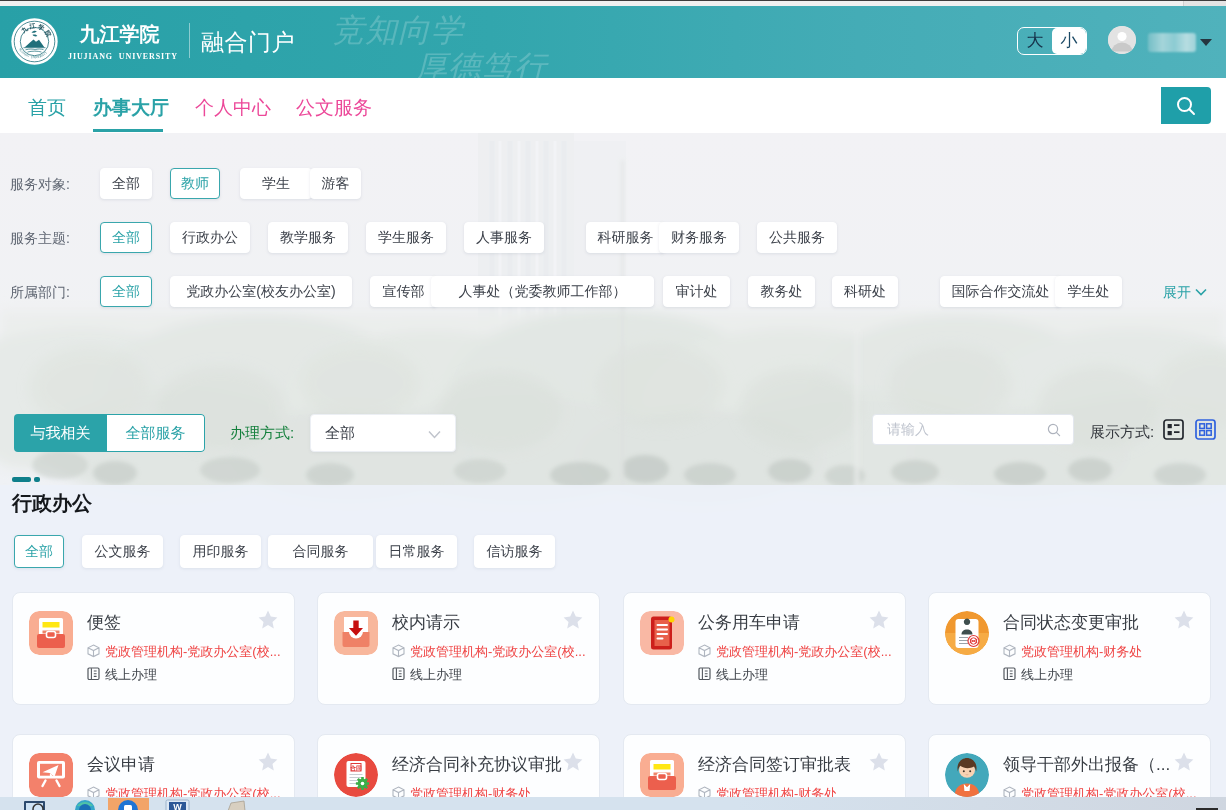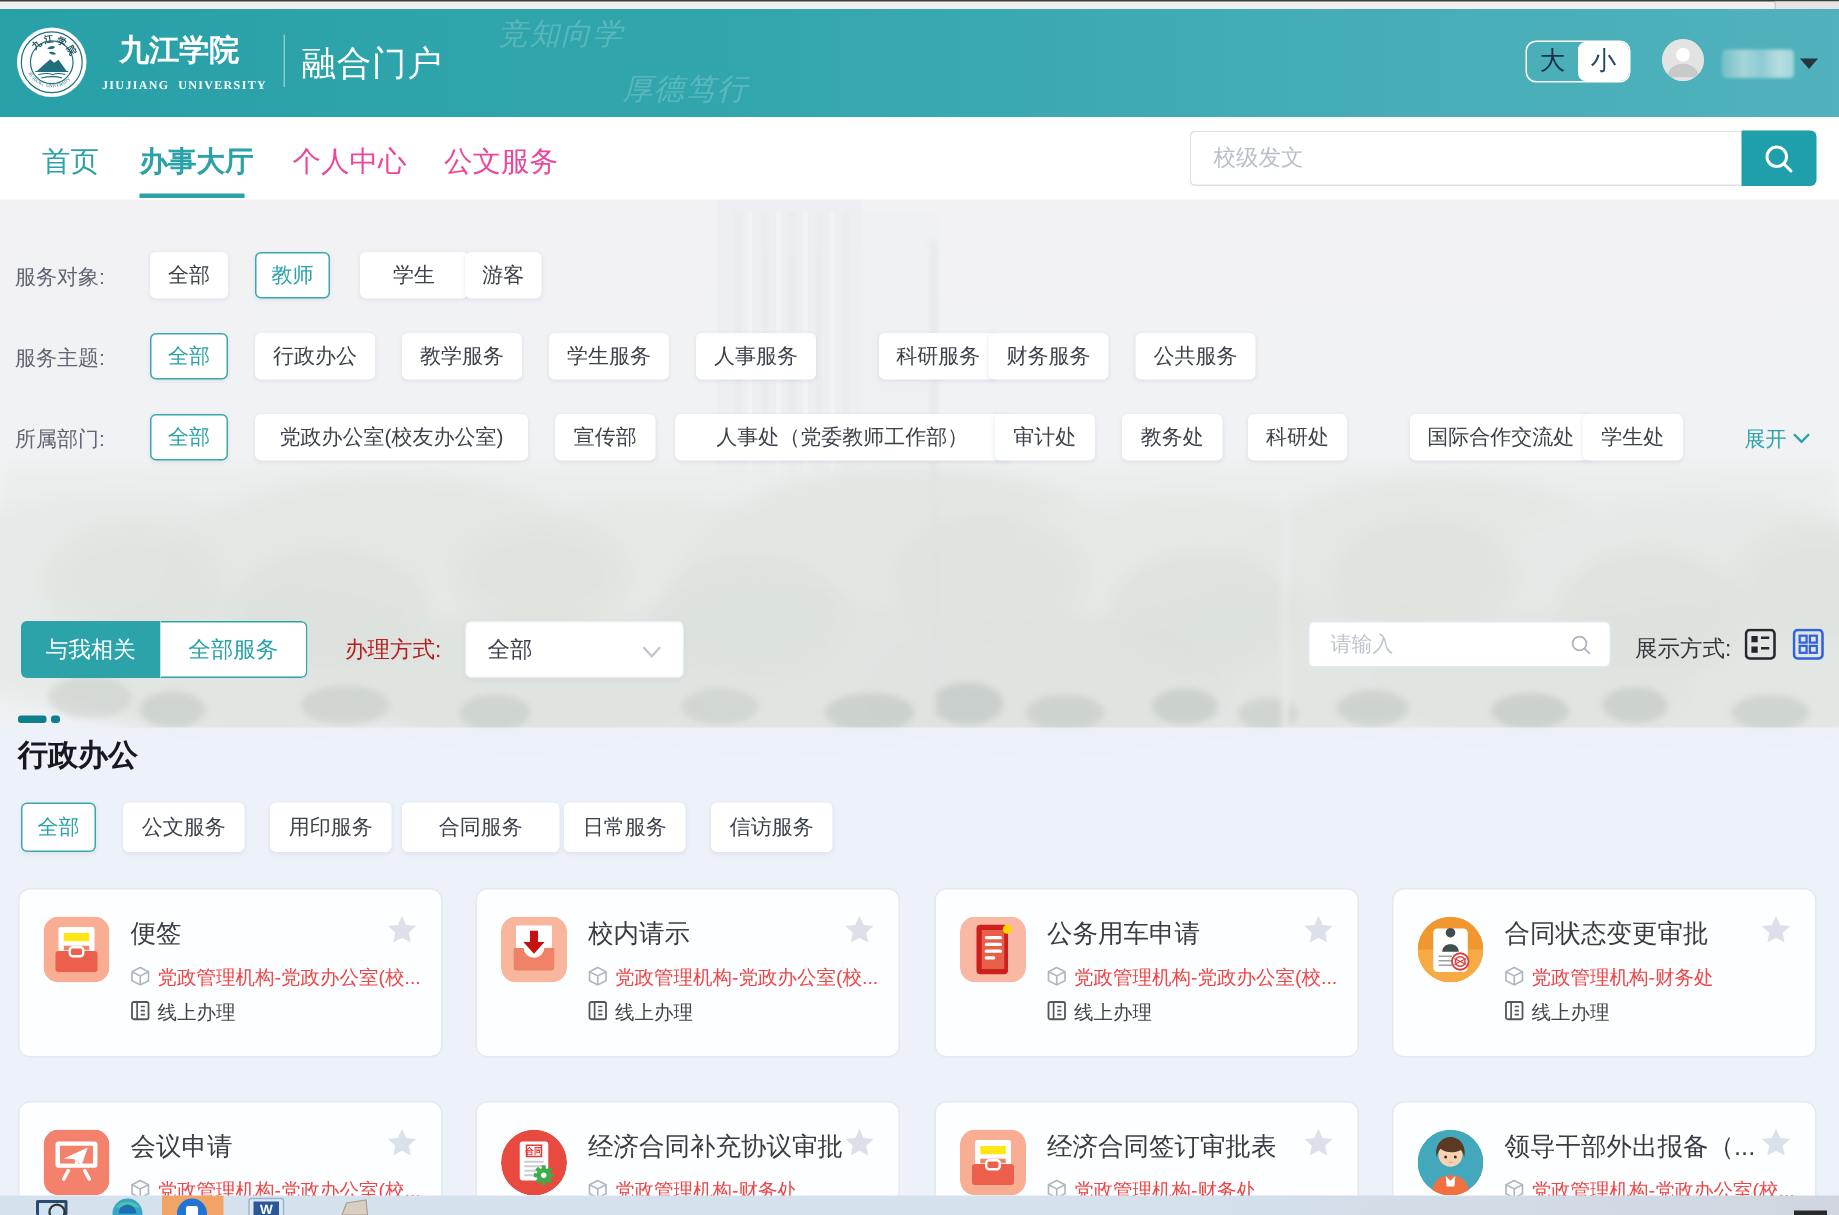--- a/index.html
+++ b/index.html
@@ -6,21 +6,21 @@
 *{margin:0;padding:0;box-sizing:border-box}
 html,body{width:1226px;height:810px;overflow:hidden}
 body{font-family:"Liberation Sans",sans-serif;position:relative;background:#f2f3f5}
 .abs{position:absolute}
 
 .topstrip{position:absolute;left:0;top:0;width:1226px;height:6px;background:#f0f0f0;border-top:1px solid #3c3c3c}
 .topstrip .tdiv{position:absolute;left:1183px;top:0;width:1px;height:6px;background:#cfcfcf}
 .topstrip .tright{position:absolute;left:1184px;top:0;width:42px;height:6px;background:#e4e4e4}
 
 .header{position:absolute;left:0;top:6px;width:1226px;height:72px;background:linear-gradient(90deg,#28a0a7 0%,#32a6ad 40%,#44acb6 70%,#50b2bc 100%);overflow:hidden}
-.wm{position:absolute;color:rgba(255,255,255,0.20);font-size:20px;letter-spacing:1px;font-family:"Liberation Serif",serif;font-style:italic}
+.wm{position:absolute;color:rgba(255,255,255,0.20);font-size:32px;letter-spacing:1px;font-family:"Liberation Serif",serif;font-style:italic}
 .wm1{left:332px;top:3px}
 .wm2{left:415px;top:40px}
 .sealwrap{position:absolute;left:11px;top:12px}
 .uniname{position:absolute;left:68px;top:14px;width:103px;text-align:center}
 .uniname .cn{color:#fff;font-size:20px;font-weight:bold;font-family:"Liberation Serif",serif;letter-spacing:0;line-height:28px;white-space:nowrap}
 .uniname .en{color:#fff;font-size:8px;font-family:"Liberation Serif",serif;font-weight:bold;letter-spacing:0.9px;margin-top:4px;white-space:nowrap}
 .hdiv{position:absolute;left:189px;top:17px;width:1px;height:35px;background:rgba(255,255,255,0.45)}
 .portal{position:absolute;left:201px;top:21px;color:#fff;font-size:23px;letter-spacing:0.5px}
 .sizer{position:absolute;left:1017px;top:21px;width:70px;height:28px;border:1.5px solid #fff;border-radius:7px;display:flex;overflow:hidden}
 .sizer .big{flex:1;color:#16324a;font-size:17px;text-align:center;line-height:25px}
@@ -40,21 +40,21 @@
 .bgart{position:absolute;left:0;top:133px;width:1226px;height:677px;background:linear-gradient(180deg,#f2f3f5 0%,#f0f2f4 40%,#eef1f5 52%,#ecf1f7 60%,#ebf0f7 100%)}
 
 .flabel{position:absolute;color:#5f6672;font-size:14px}
 .fbtn{position:absolute;height:31px;background:#fff;border:1px solid #fff;border-radius:4px;font-size:14px;color:#3c414a;text-align:center;box-shadow:0 1px 3px rgba(130,140,160,0.18);display:flex;align-items:center;justify-content:center}
 .fbtn.sel{border:1px solid #3aa7ad;color:#2aa2a7}
 .expand{position:absolute;color:#2aa2a7;font-size:14px}
 
 .seg{position:absolute;left:14px;top:414px;height:38px;display:flex;border-radius:4px;overflow:hidden}
 .seg .a{width:93px;background:#2ba3a9;color:#fff;font-size:15px;display:flex;align-items:center;justify-content:center}
 .seg .b{width:98px;background:#fff;color:#2aa2a7;font-size:15px;border:1px solid #2ba3a9;border-left:none;border-radius:0 4px 4px 0;display:flex;align-items:center;justify-content:center}
-.ctl-label{position:absolute;font-size:15px;color:#b91c1c}
+.ctl-label{position:absolute;font-size:15px;color:#15803d}
 .select{position:absolute;left:310px;top:414px;width:146px;height:38px;background:#fff;border-radius:4px;border:1px solid #eceff4;box-shadow:0 1px 3px rgba(130,140,160,0.12)}
 .select .txt{position:absolute;left:14px;top:9px;font-size:15px;color:#3c414a}
 .mini-input{position:absolute;left:872px;top:414px;width:202px;height:31px;background:#fff;border:1px solid #e3e7ee;border-radius:4px;color:#bfc4ce;font-size:14px;line-height:29px;padding-left:14px}
 
 .dash1{position:absolute;left:12px;top:477px;width:19px;height:5px;background:#0f7f8b;border-radius:2px}
 .dash2{position:absolute;left:34px;top:477px;width:6px;height:5px;background:#0f7f8b;border-radius:2px}
 .sect-title{position:absolute;left:12px;top:490px;font-size:20px;font-weight:bold;color:#15181c}
 .cbtn{position:absolute;top:535px;height:33px;background:#fff;border:1px solid #fff;border-radius:4px;font-size:14px;color:#3c414a;box-shadow:0 1px 3px rgba(130,140,160,0.15);display:flex;align-items:center;justify-content:center}
 .cbtn.sel{border:1px solid #3aa7ad;color:#2aa2a7}
 
@@ -180,21 +180,20 @@
   </svg></div>
   <div class="nameblur"></div>
   <div class="caret"></div>
 </div>
 <div class="nav">
   <span class="item teal" style="left:28px">首页</span>
   <span class="item active" style="left:93px">办事大厅</span>
   <span class="item" style="left:195px">个人中心</span>
   <span class="item" style="left:296px">公文服务</span>
   <span class="underline"></span>
-  <div class="searchbox">校级发文</div>
   <div class="searchbtn" id="magbtn">
       <svg width="22" height="22" viewBox="0 0 22 22">
         <circle cx="9.5" cy="9.5" r="6.5" fill="none" stroke="#fff" stroke-width="2"></circle>
         <path d="M14.3 14.3 L19 19" stroke="#fff" stroke-width="2" stroke-linecap="round"></path>
       </svg>
     </div>
 </div>
 
 <div id="filters">
   <span class="flabel" style="left:10px;top:176px">服务对象:</span>
@@ -210,21 +209,21 @@
   <div class="fbtn" style="left:366px;top:222px;width:80px">学生服务</div>
   <div class="fbtn" style="left:464px;top:222px;width:80px">人事服务</div>
   <div class="fbtn" style="left:586px;top:222px;width:79px">科研服务</div>
   <div class="fbtn" style="left:659px;top:222px;width:80px">财务服务</div>
   <div class="fbtn" style="left:757px;top:222px;width:80px">公共服务</div>
 
   <span class="flabel" style="left:10px;top:284px">所属部门:</span>
   <div class="fbtn sel" style="left:100px;top:276px;width:52px">全部</div>
   <div class="fbtn" style="left:170px;top:276px;width:182px">党政办公室(校友办公室)</div>
   <div class="fbtn" style="left:370px;top:276px;width:67px">宣传部</div>
-  <div class="fbtn" style="left:450px;top:276px;width:223px">人事处（党委教师工作部）</div>
+  <div class="fbtn" style="left:431px;top:276px;width:223px">人事处（党委教师工作部）</div>
   <div class="fbtn" style="left:663px;top:276px;width:67px">审计处</div>
   <div class="fbtn" style="left:748px;top:276px;width:67px">教务处</div>
   <div class="fbtn" style="left:832px;top:276px;width:66px">科研处</div>
   <div class="fbtn" style="left:940px;top:276px;width:121px">国际合作交流处</div>
   <div class="fbtn" style="left:1055px;top:276px;width:67px">学生处</div>
   <span class="expand" style="left:1163px;top:284px">展开 <svg width="12" height="8" viewBox="0 0 12 8" style="vertical-align:1px">
         <path d="M1 1.5 L6 6.5 L11 1.5" fill="none" stroke="#2aa2a7" stroke-width="1.6"></path>
       </svg></span>
 </div>
 

